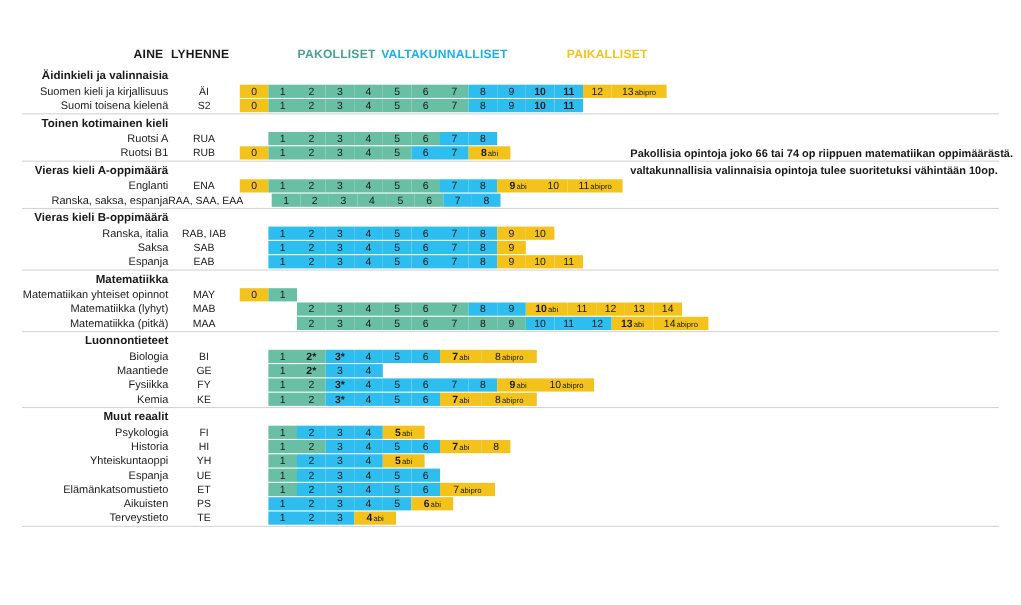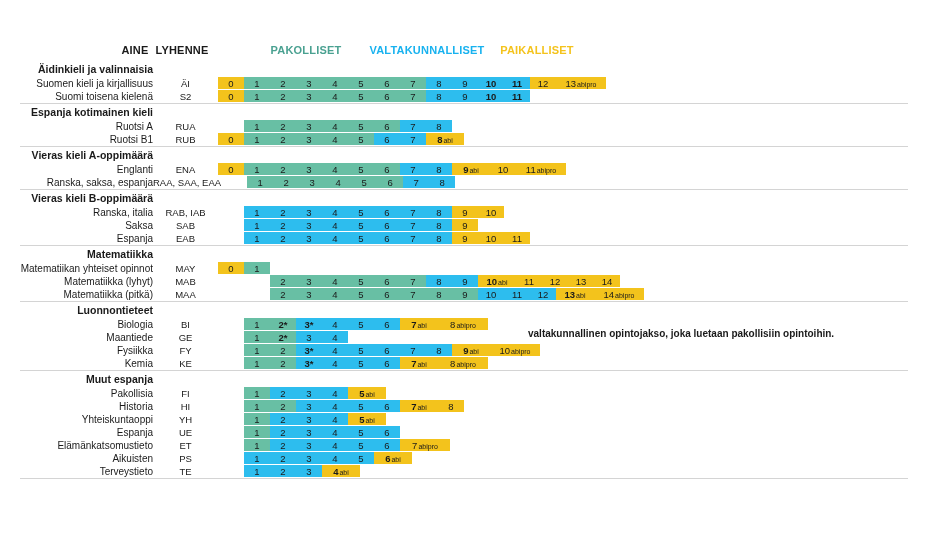--- a/index.html
+++ b/index.html
@@ -32,22 +32,22 @@
   .note .indent{padding-left:7px;}
 </style>
 </head>
 <body>
 
 <div id="screen">
 
   <div class="hdr-label" style="left:108px;width:54px;">AINE</div>
   <div class="hdr-label" style="left:145px;width:74px;">LYHENNE</div>
   <div class="hdr-label" style="left: 246px; width: 120px; color: rgb(74, 161, 145);">PAKOLLISET</div>
-  <div class="hdr-label" style="left: 347px; width: 160px; color: rgb(24, 178, 239);">VALTAKUNNALLISET</div>
-  <div class="hdr-label" style="left: 477px; width: 120px; color: rgb(244, 195, 29);">PAIKALLISET</div>
+  <div class="hdr-label" style="left: 324px; width: 160px; color: rgb(24, 178, 239);">VALTAKUNNALLISET</div>
+  <div class="hdr-label" style="left: 492px; width: 120px; color: rgb(244, 195, 29);">PAIKALLISET</div>
 
   <div id="course-table">
       <div class="group-row">Äidinkieli ja valinnaisia</div>
       <div class="row">
         <div class="subject">Suomen kieli ja kirjallisuus</div>
         <div class="abbr">ÄI</div>
         <div class="bars" style="padding-left: 0px;">
           <span class="cell" style="background: rgb(243, 195, 28);">0</span>
           <span class="cell" style="background: rgb(104, 191, 164);">1</span>
           <span class="cell" style="background: rgb(104, 191, 164);">2</span>
@@ -76,21 +76,21 @@
           <span class="cell" style="background: rgb(104, 191, 164);">5</span>
           <span class="cell" style="background: rgb(104, 191, 164);">6</span>
           <span class="cell" style="background: rgb(104, 191, 164);">7</span>
           <span class="cell" style="background: rgb(45, 189, 238);">8</span>
           <span class="cell" style="background: rgb(45, 189, 238);">9</span>
           <span class="cell bold" style="background: rgb(45, 189, 238);">10</span>
           <span class="cell bold" style="background: rgb(45, 189, 238);">11</span>
         </div>
       </div>
       <div class="sep"></div>
-      <div class="group-row">Espanja kotimainen kieli</div>
+      <div class="group-row">Toinen kotimainen kieli</div>
       <div class="row">
         <div class="subject">Ruotsi A</div>
         <div class="abbr">RUA</div>
         <div class="bars" style="padding-left: 26px;">
           <span class="cell" style="background: rgb(104, 191, 164);">1</span>
           <span class="cell" style="background: rgb(104, 191, 164);">2</span>
           <span class="cell" style="background: rgb(104, 191, 164);">3</span>
           <span class="cell" style="background: rgb(104, 191, 164);">4</span>
           <span class="cell" style="background: rgb(104, 191, 164);">5</span>
           <span class="cell" style="background: rgb(104, 191, 164);">6</span>
@@ -295,23 +295,23 @@
           <span class="cell" style="background: rgb(104, 191, 164);">2</span>
           <span class="cell bold" style="background: rgb(45, 189, 238);">3*</span>
           <span class="cell" style="background: rgb(45, 189, 238);">4</span>
           <span class="cell" style="background: rgb(45, 189, 238);">5</span>
           <span class="cell" style="background: rgb(45, 189, 238);">6</span>
           <span class="cell bold w-abi" style="background: rgb(243, 195, 28);">7<span class="sub">abi</span></span>
           <span class="cell w-abipro" style="background: rgb(243, 195, 28);">8<span class="sub">abipro</span></span>
         </div>
       </div>
       <div class="sep"></div>
-      <div class="group-row">Muut espanja</div>
-      <div class="row">
-        <div class="subject">Pakollisia</div>
+      <div class="group-row">Muut reaalit</div>
+      <div class="row">
+        <div class="subject">Psykologia</div>
         <div class="abbr">FI</div>
         <div class="bars" style="padding-left: 26px;">
           <span class="cell" style="background: rgb(104, 191, 164);">1</span>
           <span class="cell" style="background: rgb(45, 189, 238);">2</span>
           <span class="cell" style="background: rgb(45, 189, 238);">3</span>
           <span class="cell" style="background: rgb(45, 189, 238);">4</span>
           <span class="cell bold w-abi" style="background: rgb(243, 195, 28);">5<span class="sub">abi</span></span>
         </div>
       </div>
       <div class="row">
@@ -383,18 +383,19 @@
           <span class="cell" style="background: rgb(45, 189, 238);">1</span>
           <span class="cell" style="background: rgb(45, 189, 238);">2</span>
           <span class="cell" style="background: rgb(45, 189, 238);">3</span>
           <span class="cell bold w-abi" style="background: rgb(243, 195, 28);">4<span class="sub">abi</span></span>
         </div>
       </div>
       <div class="sep"></div>
     </div>
 
   <div class="note" id="note-aikuisten">
+      <div class="indent">Pakollisia opintoja joko 66 tai 74 op riippuen matematiikan oppimäärästä.</div>
+      <div class="indent">valtakunnallisia valinnaisia opintoja tulee suoritetuksi vähintään 10op.</div>
     </div>
   <div class="note" id="note-luonnontieteet">
-      <div class="indent">valtakunnallinen opintojakso, joka luetaan pakollisiin opintoihin.</div>
     </div>
 
 </div>
 
 </body></html>

